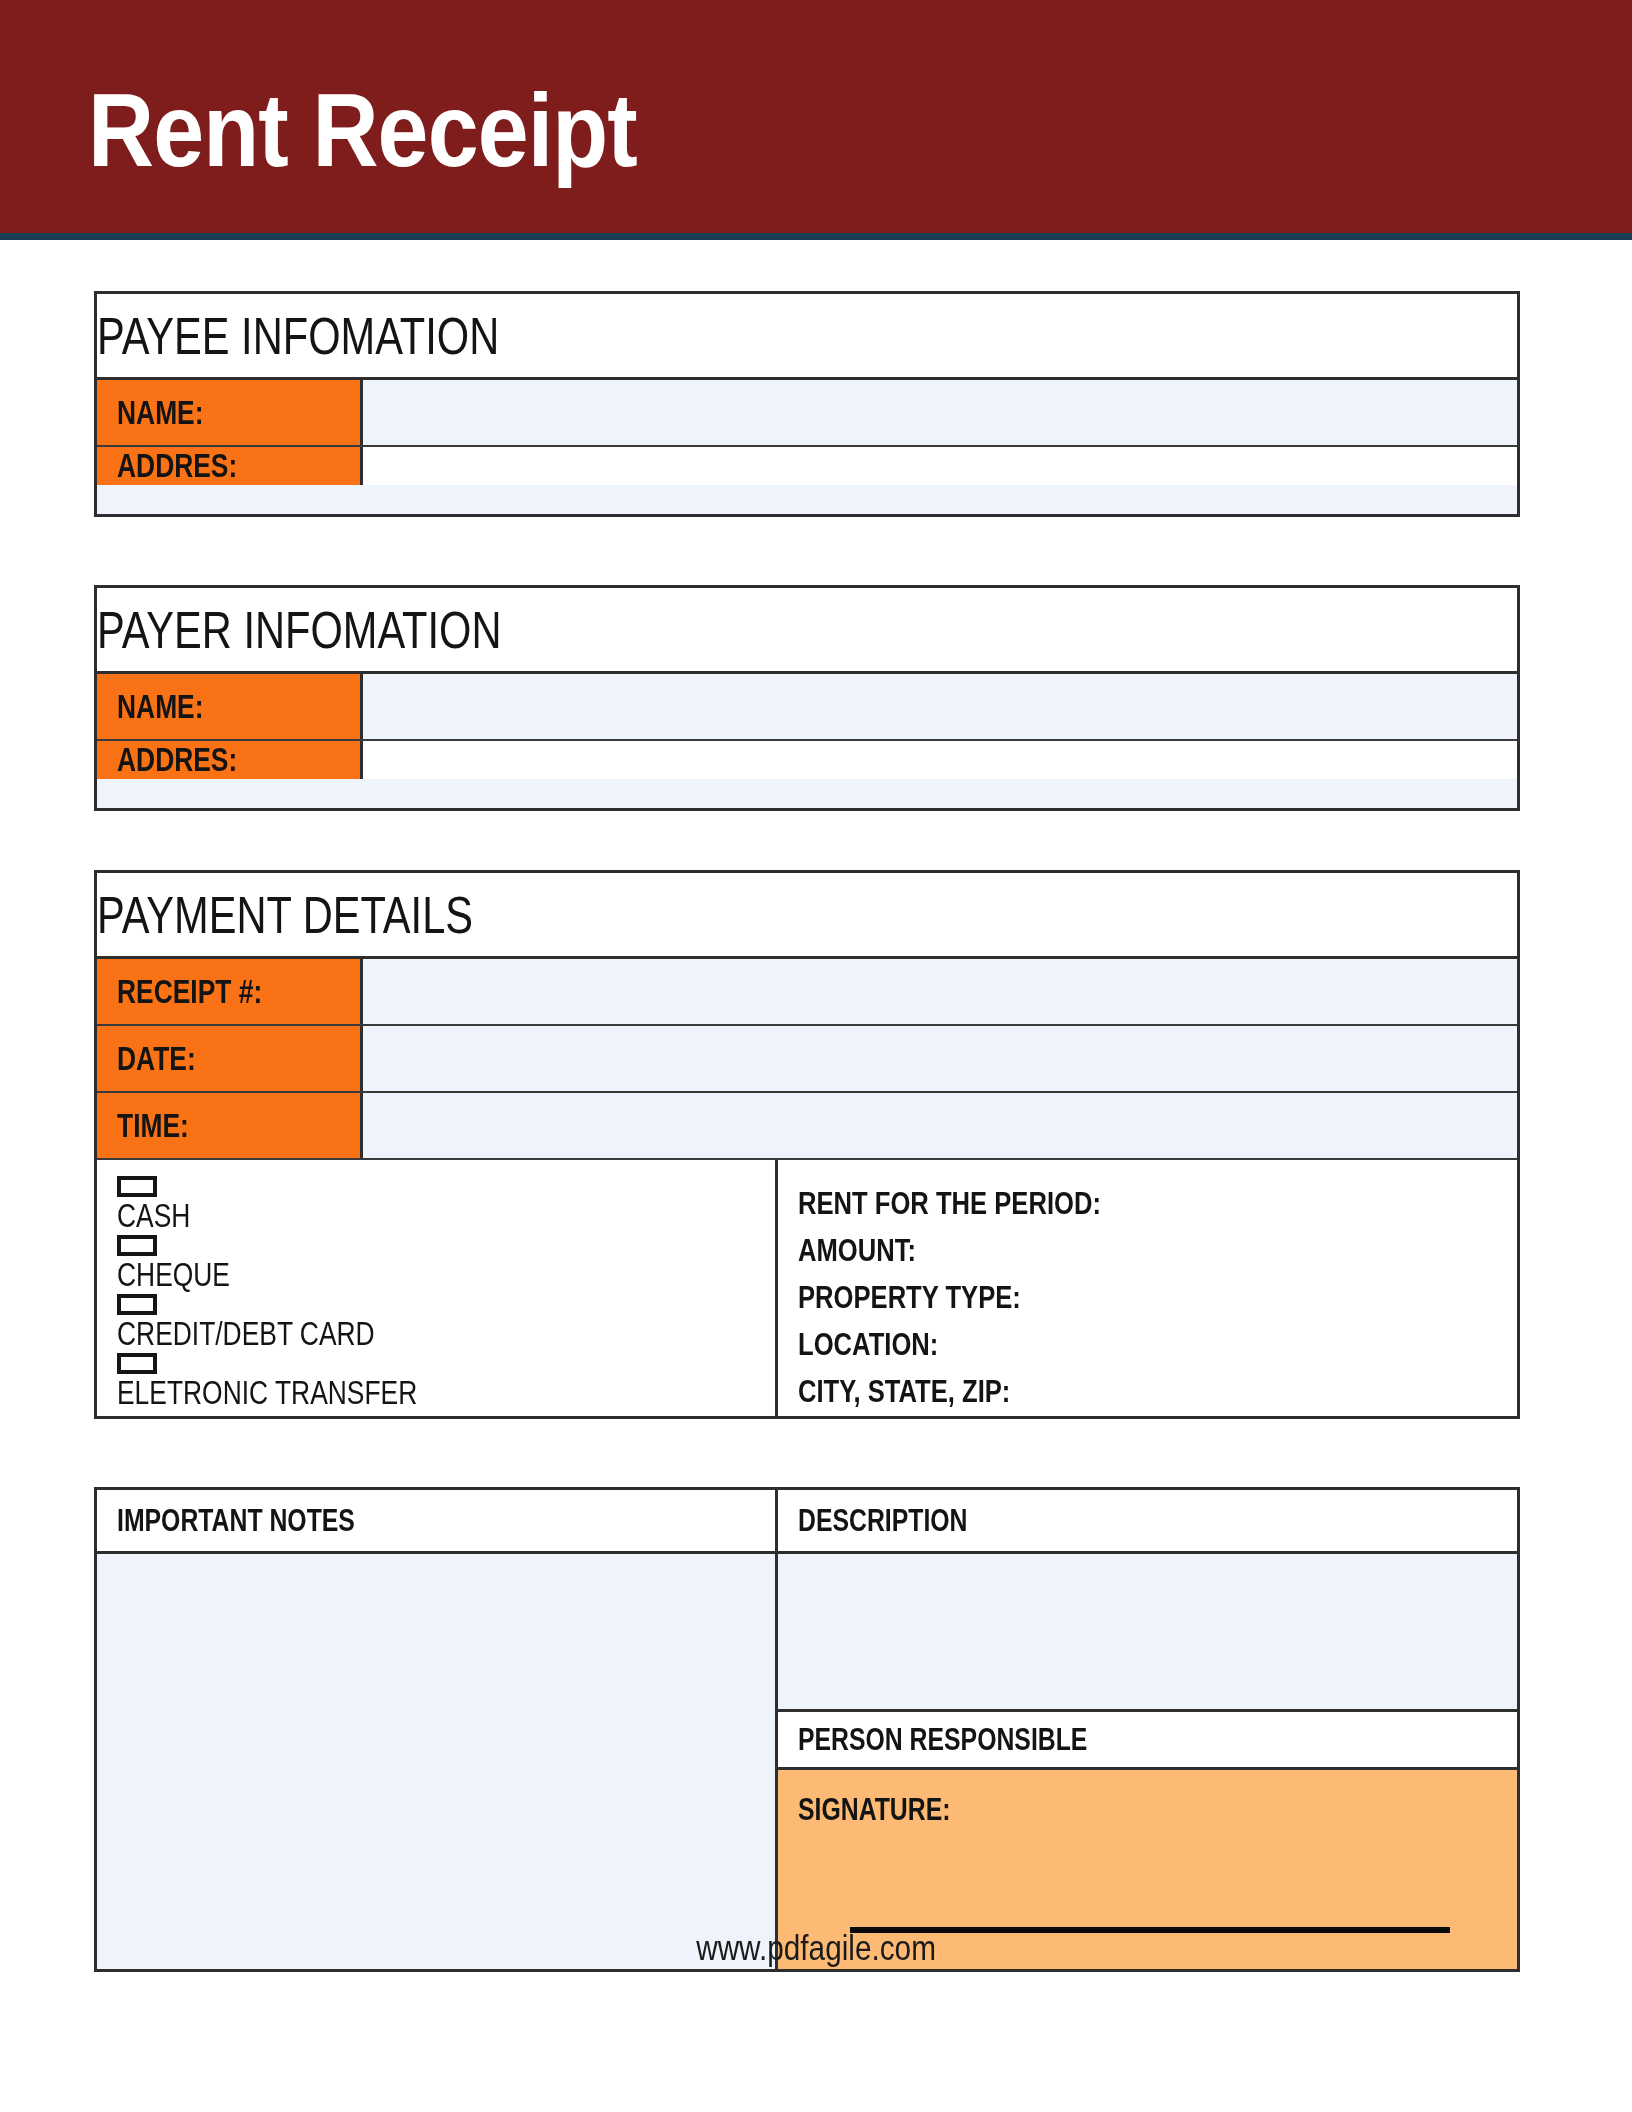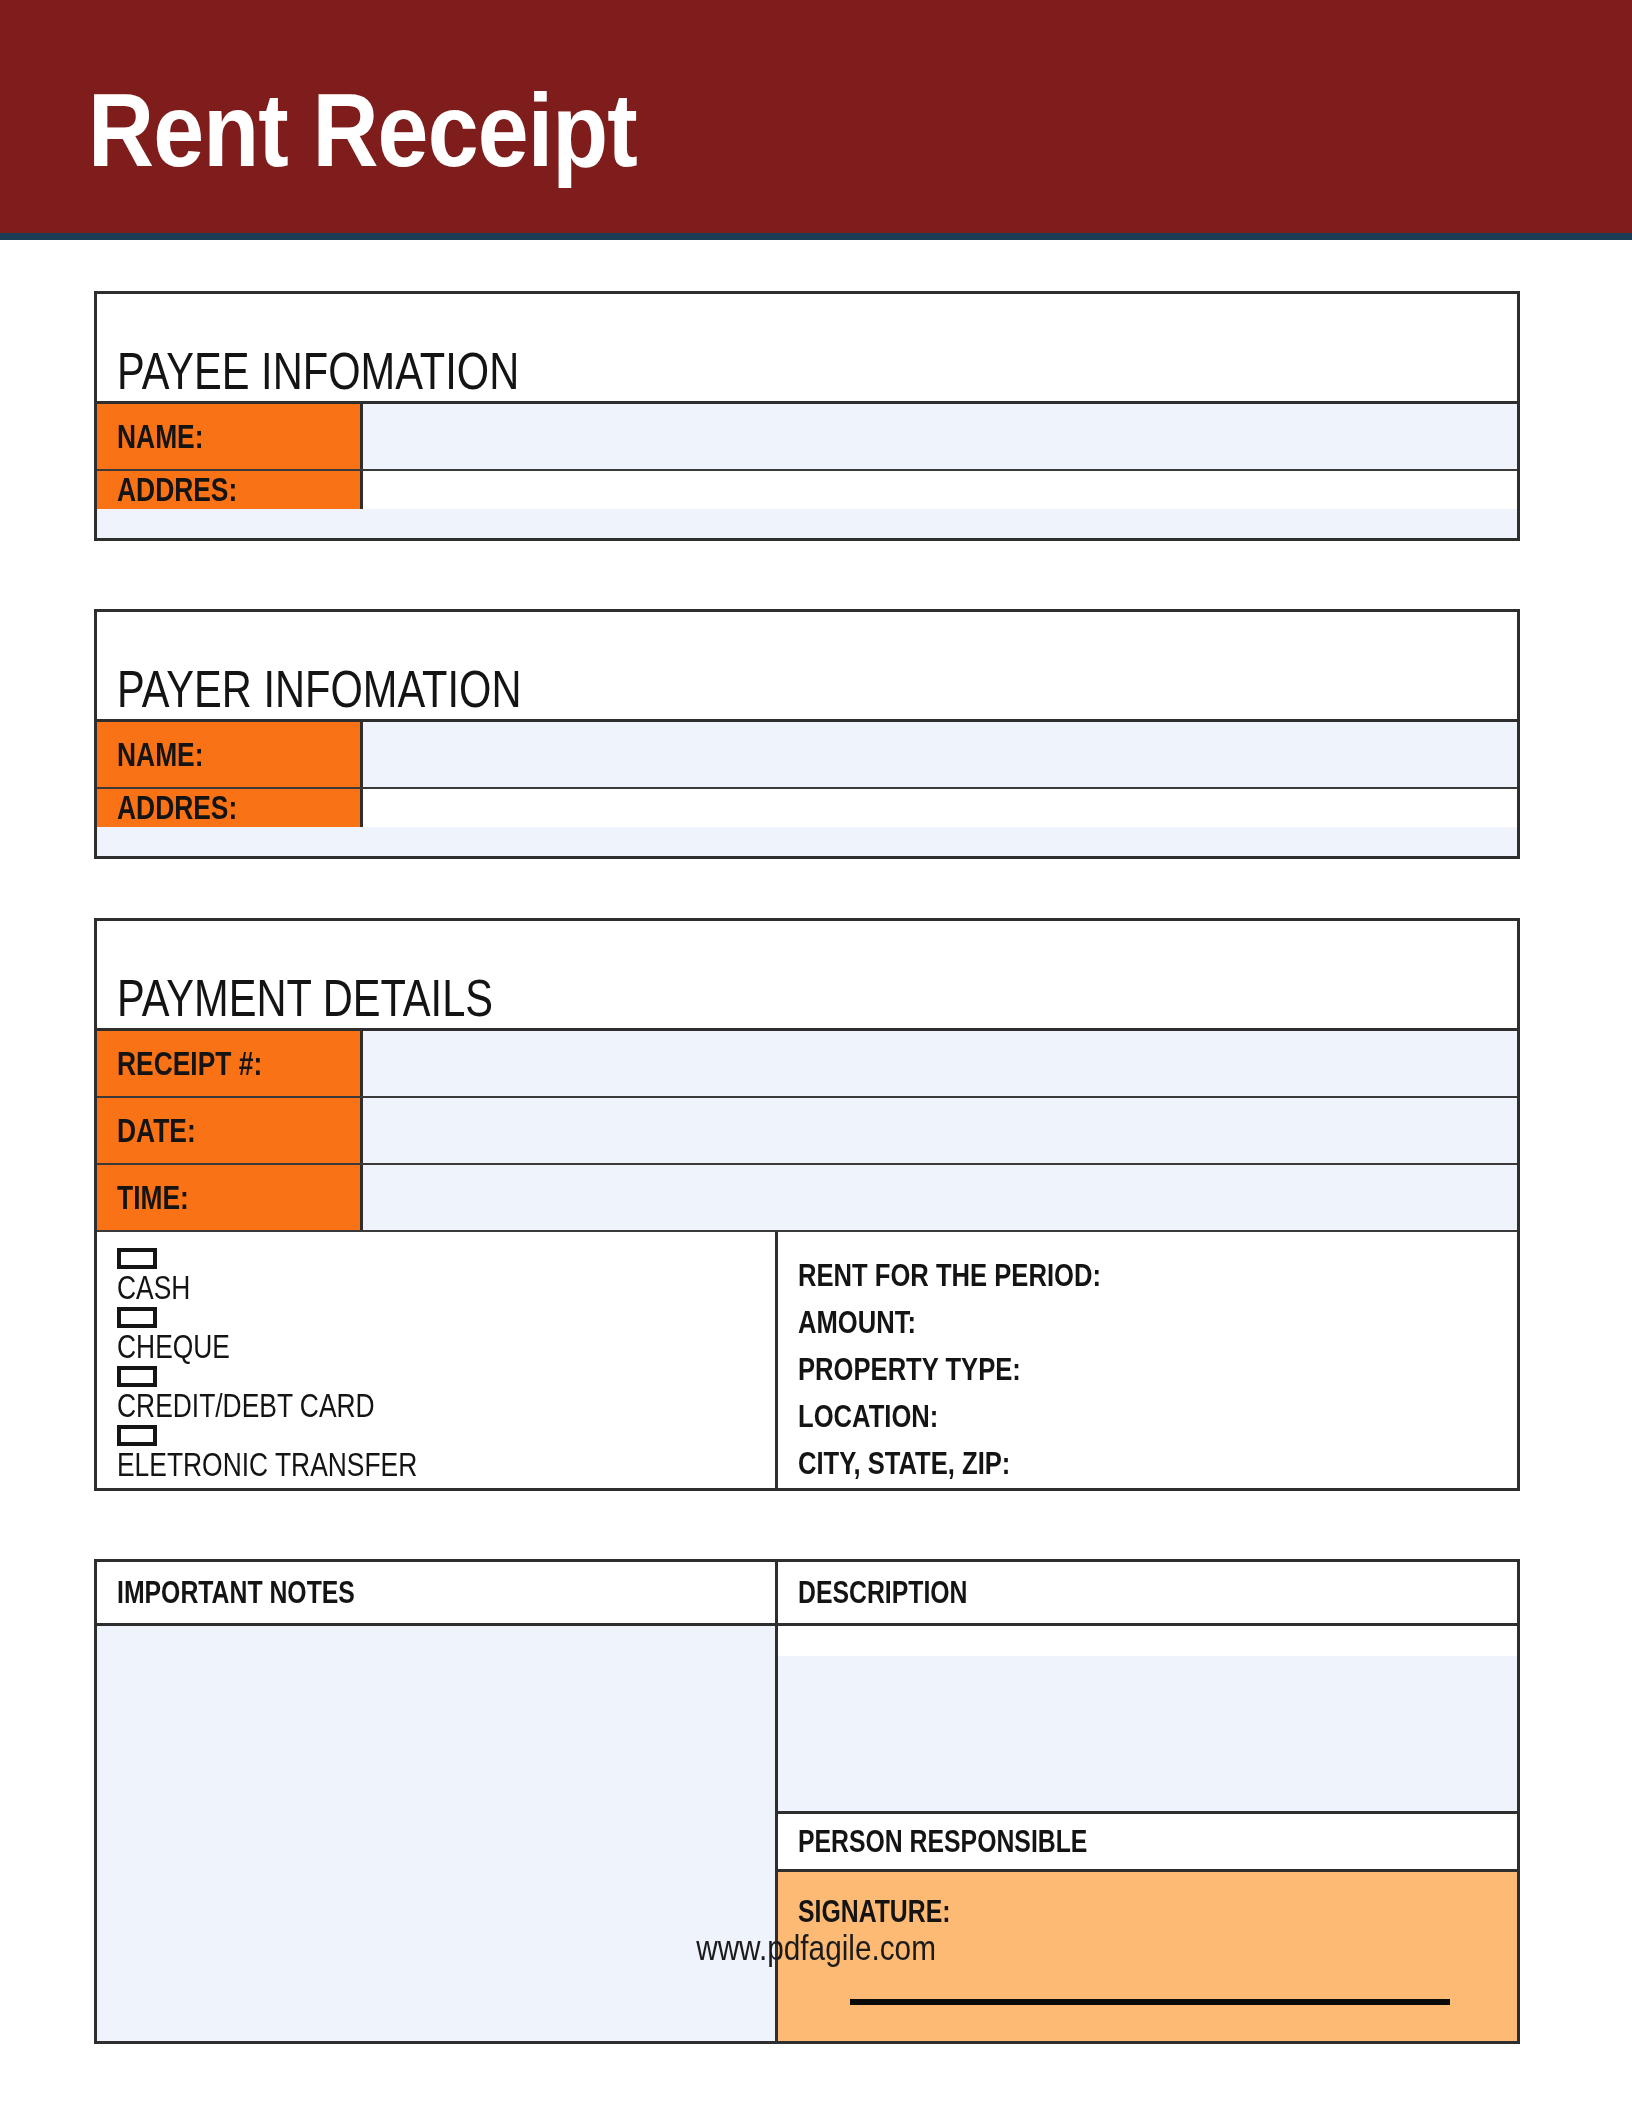--- a/index.html
+++ b/index.html
@@ -32,24 +32,23 @@
     transform-origin:0 50%;
     white-space:nowrap;
   }
 
   
   .content { margin-left:94px; width:1426px; }
   .box { border:3px solid #2E2E2E; background:#ffffff; }
   .spacer-52 { height:51px; } .spacer-68 { height:68px; } .spacer-60 { height:59px; }
 
   .sec-header {
-    height:110px;
+    height:86px;
     border-bottom:3px solid #2E2E2E;
-    display:flex; align-items:flex-end;
-    padding-left:20px;
+    display:flex; align-items:center;
   }
   .sec-header-text {
     display:inline-block;
     font-size:52px; font-weight:400; color:#141414;
     transform:scaleX(.8); transform-origin:0 50%;
     white-space:nowrap;
   }
 
   .form-row { display:flex; height:67px; border-bottom:2px solid #3A3A3A; }
   .form-row:last-child { border-bottom:none;flex-direction:column; }
@@ -110,21 +109,21 @@
     font-size:31px; font-weight:700; color:#141414;
     transform:scaleX(.8); transform-origin:0 50%;
     white-space:nowrap;
   }
   .nd-body { display:flex; height:415px; }
   .notes-area {
     width:681px; min-width:681px;
     border-right:3px solid #2E2E2E;
     background:#EFF3FB;
   }
-  .desc-col { flex:1; display:flex; flex-direction:column;margin-top:30px; }
+  .desc-col { flex:1; display:flex; flex-direction:column; }
   .desc-area { height:158px; background:#EFF3FB; border-bottom:3px solid #2E2E2E; }
   .person-row {
     height:58px; border-bottom:3px solid #2E2E2E;
     display:flex; align-items:center; padding-left:20px;
     background:#ffffff;
   }
   .sig-area { flex:1; position:relative; background:#fdba74; padding:22px 0 0 20px; }
   .sig-line {
     position:absolute;
     left:72px; bottom:36px;

